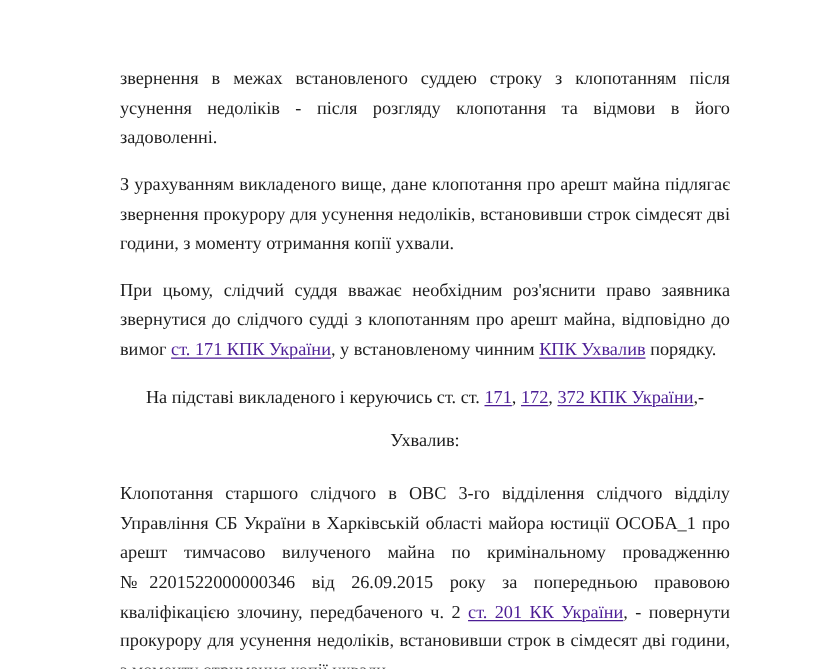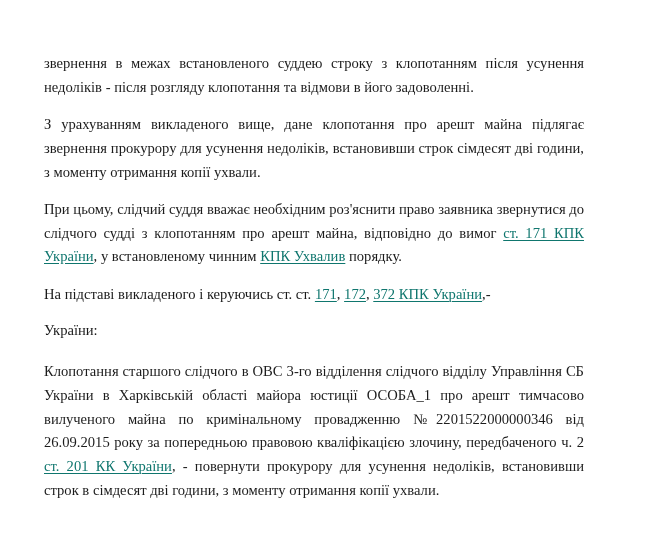--- a/index.html
+++ b/index.html
@@ -12,38 +12,38 @@
     background: #ffffff;
     font-family: "Liberation Serif", serif;
     color: #1a1a1a;
     overflow: hidden;
   }
   .page {
     position: relative;
     width: 668px;
     height: 534px;
     box-sizing: border-box;
-    padding: 52px 84px 0 44px;
+    padding: 52px 84px 0 96px;
   }
   .para {
     font-size: 14.6px;
     line-height: 1.62;
     text-align: justify;
     text-justify: inter-word;
     margin: 0 0 14px 0;
     color: #1c1c1c;
   }
   .ruling {
     font-size: 14.6px;
     line-height: 1.62;
     margin: 0 0 12px 0;
-    text-align: left;
+    text-align: center;
   }
   .lnk {
-    color: #0f766e;
+    color: #4c1d95;
     text-decoration: underline;
     text-decoration-thickness: 1px;
     text-underline-offset: 2px;
     cursor: pointer;
   }
   .blk1 { margin-top: 0; }
   .blk-sp { margin-bottom: 18px; }
 </style>
 </head>
 <body>
@@ -51,17 +51,17 @@
 <div class="page">
 
   <p class="para blk1">звернення в межах встановленого суддею строку з клопотанням після усунення недоліків - після розгляду клопотання та відмови в його задоволенні.</p>
 
   <p class="para">З урахуванням викладеного вище, дане клопотання про арешт майна підлягає звернення прокурору для усунення недоліків, встановивши строк сімдесят дві години, з моменту отримання копії ухвали.</p>
 
   <p class="para">При цьому, слідчий суддя вважає необхідним роз'яснити право заявника звернутися до слідчого судді з клопотанням про арешт майна, відповідно до вимог <span class="lnk">ст. 171 КПК України</span>, у встановленому чинним <span class="lnk">КПК Ухвалив</span> порядку.</p>
 
   <p class="ruling">На підставі викладеного і керуючись ст. ст. <span class="lnk">171</span>, <span class="lnk">172</span>, <span class="lnk">372 КПК України</span>,-</p>
 
-  <p class="ruling blk-sp">України:</p>
+  <p class="ruling blk-sp">Ухвалив:</p>
 
   <p class="para">Клопотання старшого слідчого в ОВС 3-го відділення слідчого відділу Управління СБ України в Харківській області майора юстиції ОСОБА_1 про арешт тимчасово вилученого майна по кримінальному провадженню №2201522000000346 від 26.09.2015 року за попередньою правовою кваліфікацією злочину, передбаченого ч. 2 <span class="lnk">ст. 201 КК України</span>, - повернути прокурору для усунення недоліків, встановивши строк в сімдесят дві години, з моменту отримання копії ухвали.</p>
 
 </div>
 
 </body></html>

